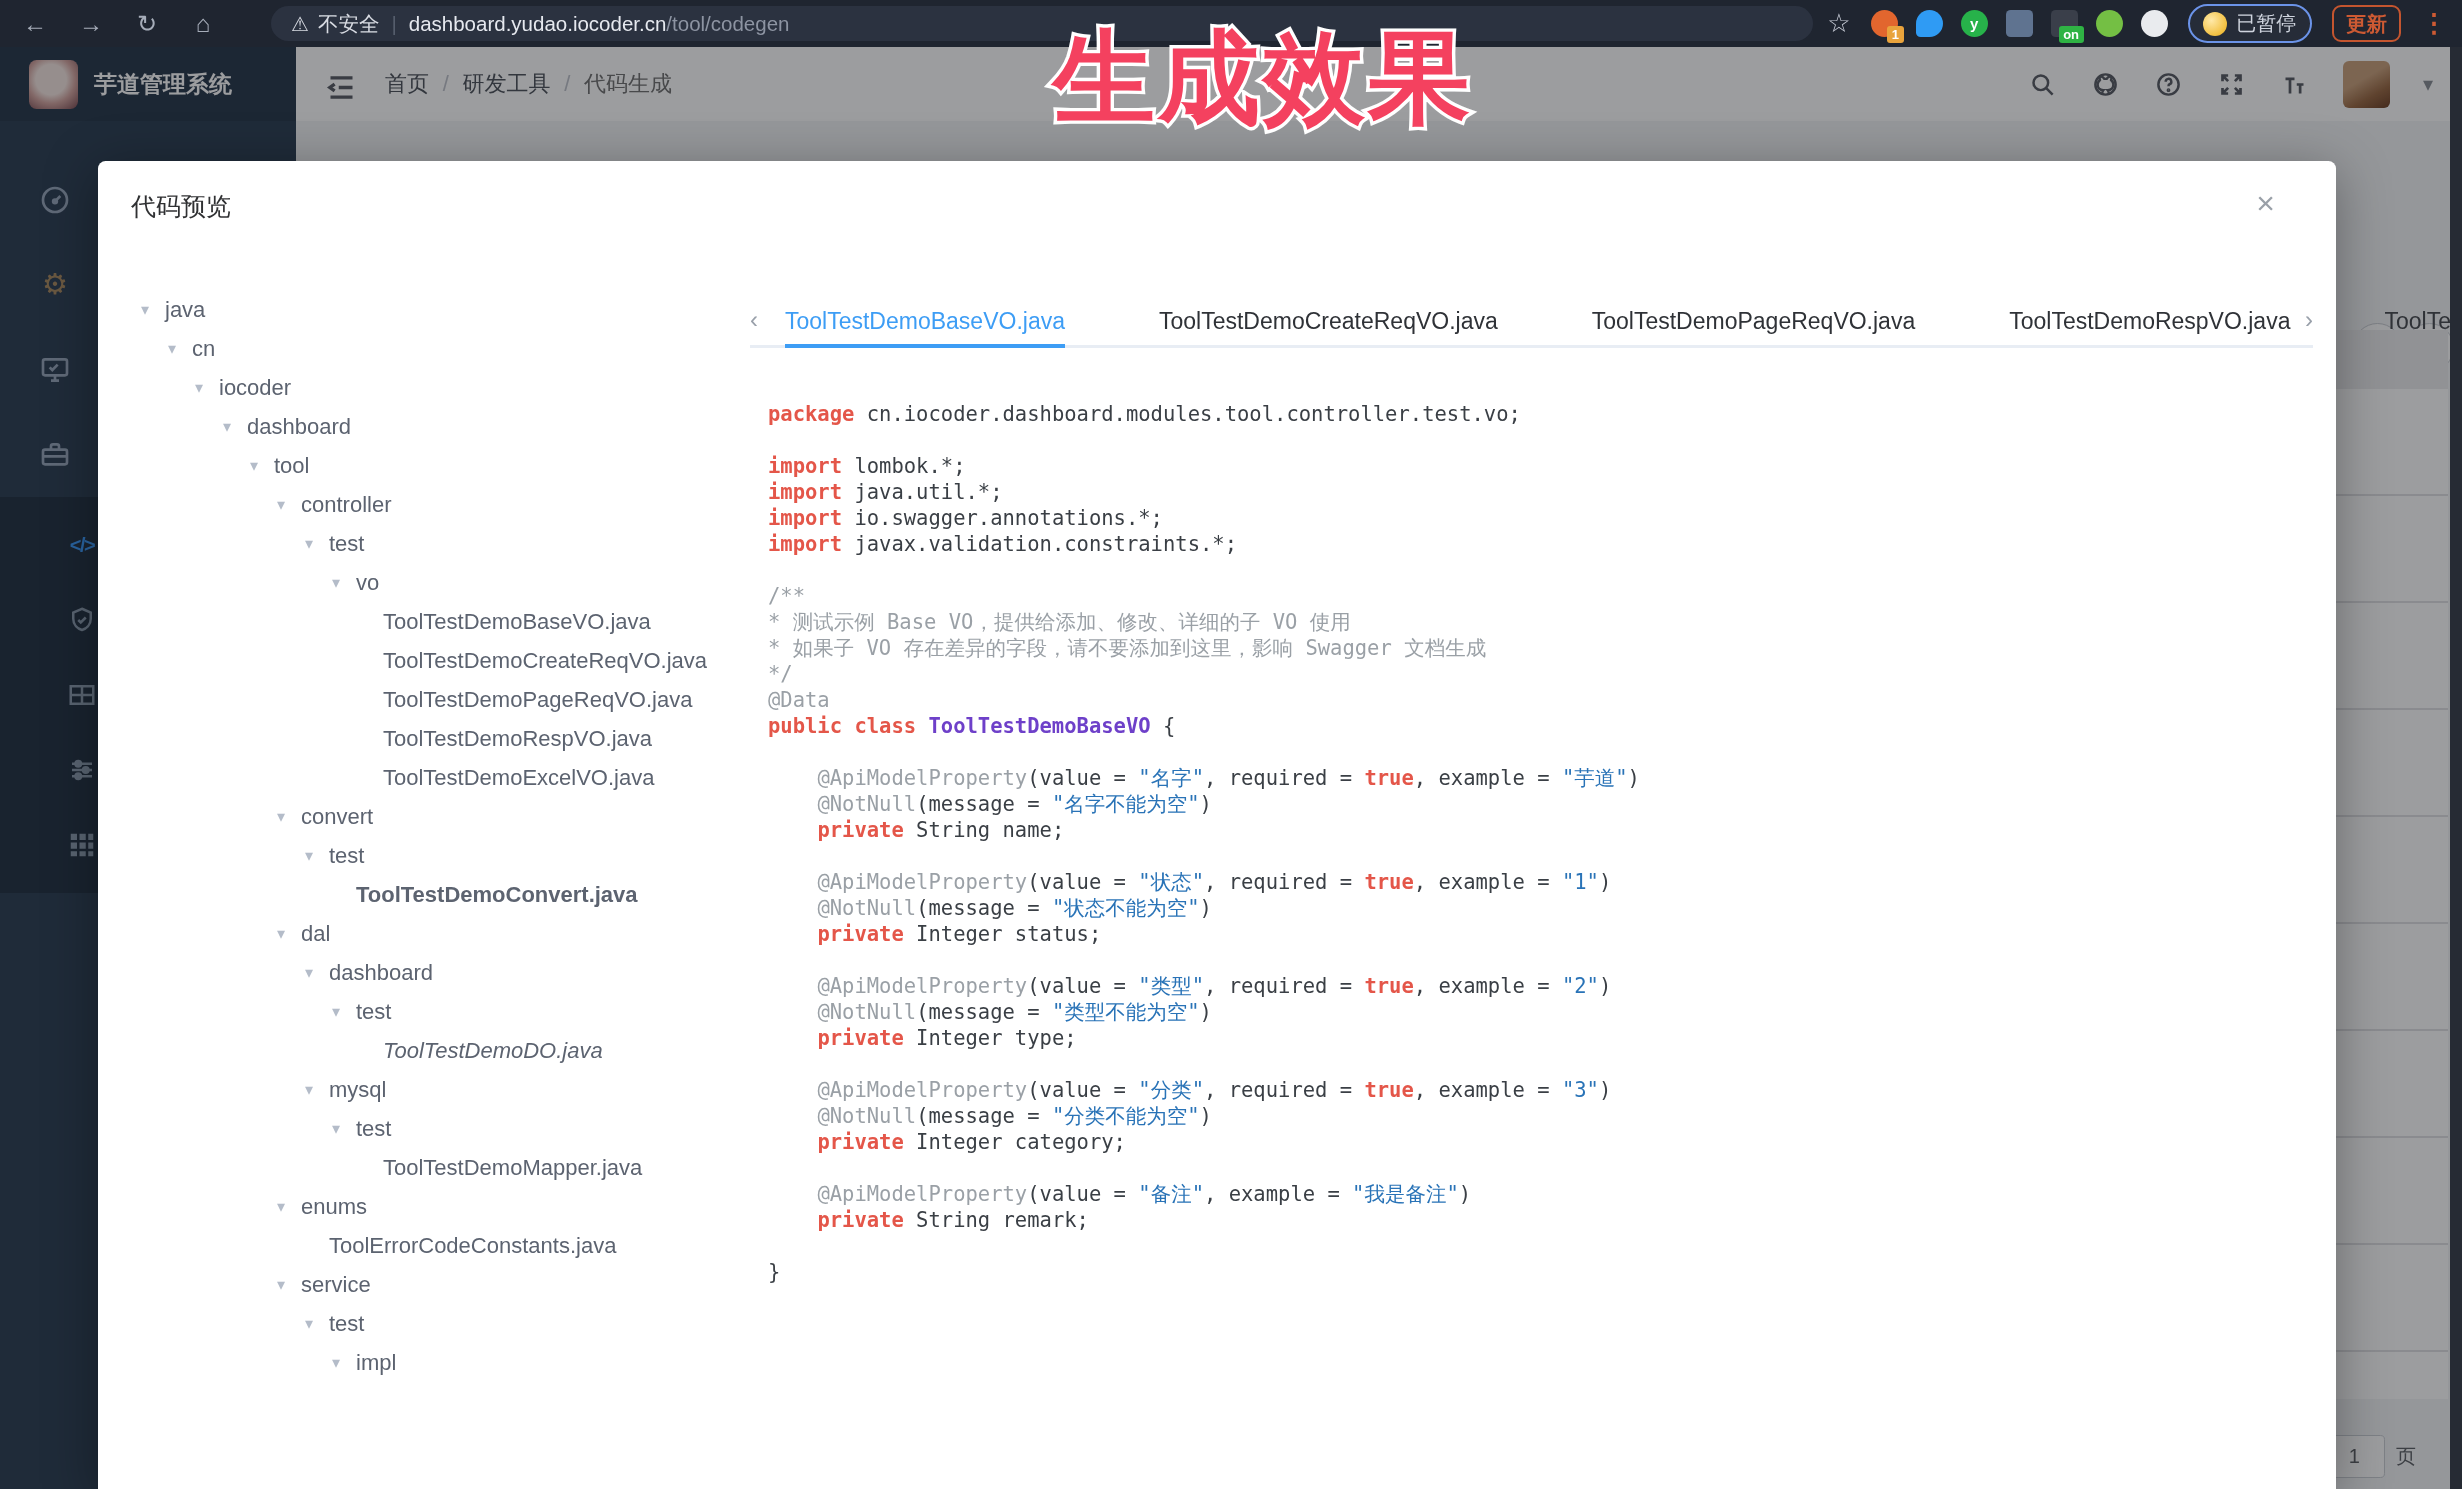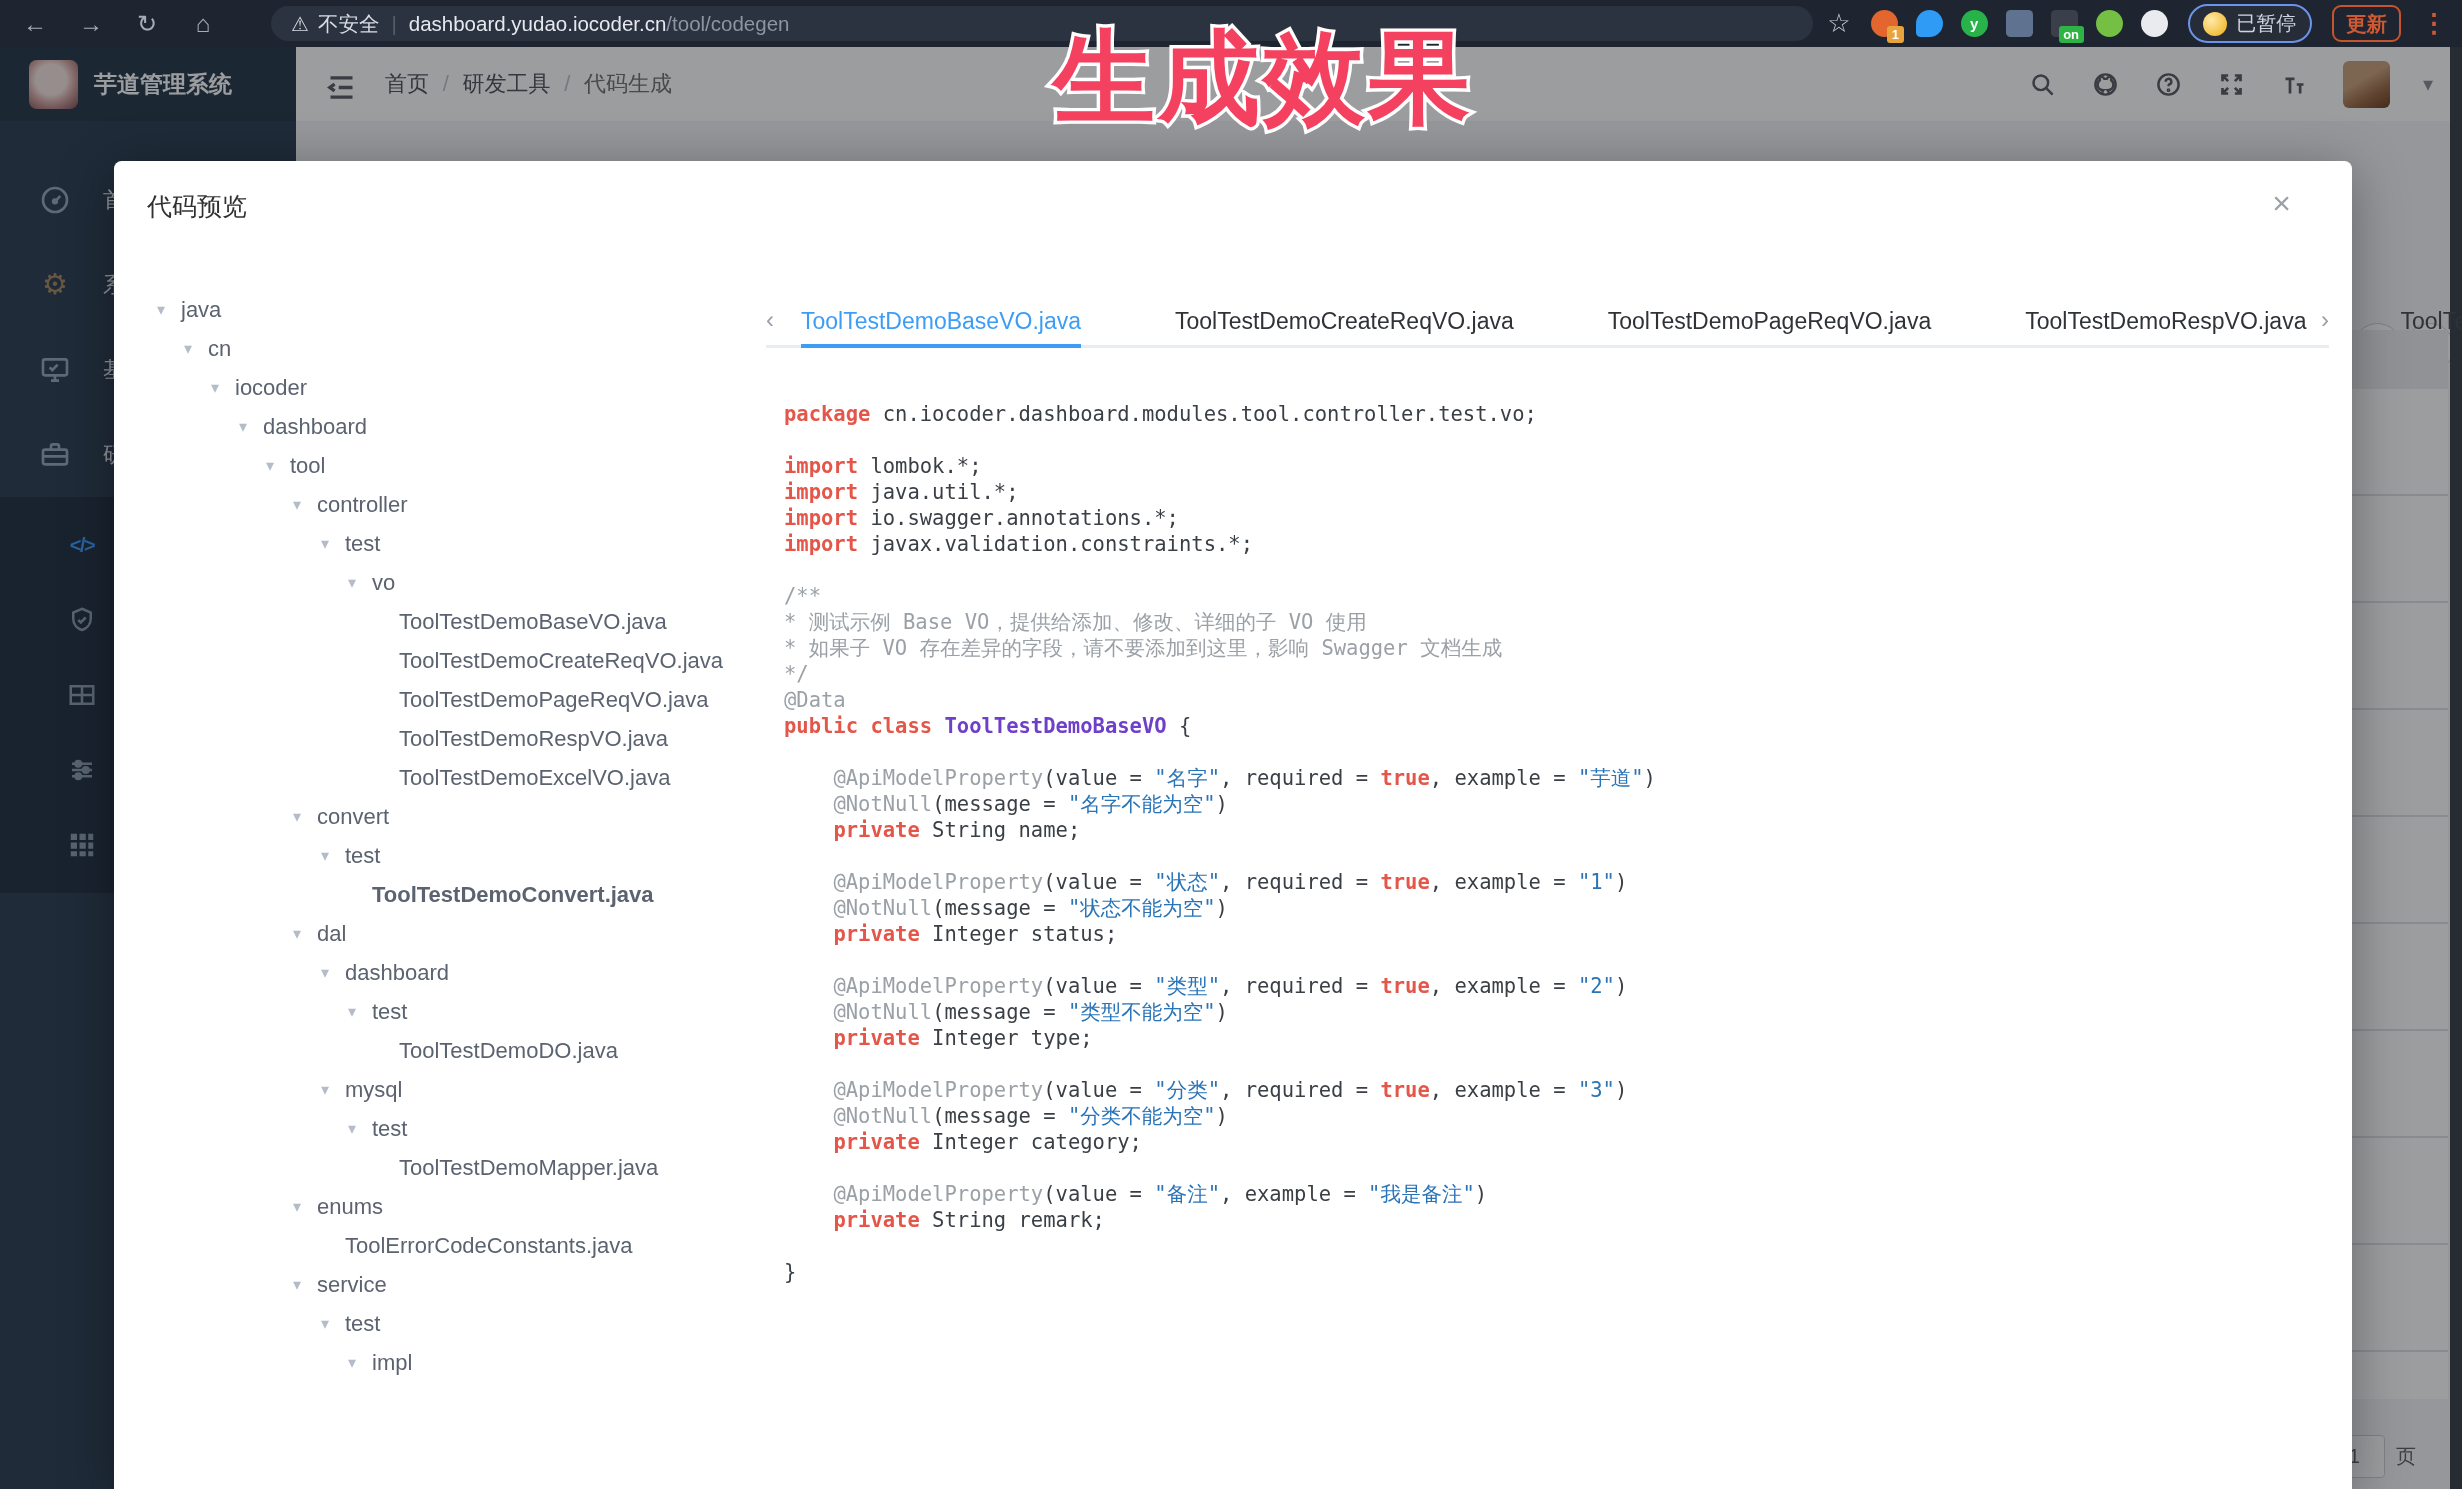--- a/index.html
+++ b/index.html
@@ -76,21 +76,21 @@
     background:repeating-linear-gradient(#fff 0 105px,#e2e2e4 105px 107px);}
   .pager{position:absolute;right:46px;bottom:12px;display:flex;align-items:center;gap:10.6px;
     font-size:20px;color:#5f6368;}
   .pager input{width:56px;height:39px;border:1.5px solid #ccd0d6;border-radius:4.6px;background:#fff;
     text-align:center;font-size:20px;color:#5f6368;font-family:"Liberation Sans",sans-serif;}
 
   .mask{position:absolute;inset:0;background:rgba(8,10,14,0.40);}
   .scroll-strip{position:absolute;top:0;right:0;width:12px;bottom:0;background:#262b34;}
 
   
-  .modal{position:absolute;left:114px;top:114px;width:2238px;bottom:0;background:#fff;
+  .modal{position:absolute;left:98px;top:114px;width:2238px;bottom:0;background:#fff;
     border-radius:7.6px 7.6px 0 0;box-shadow:0 10.6px 53px rgba(0,0,0,.35);}
   .m-title{position:absolute;left:33px;top:29px;font-size:25px;color:#303133;}
   .m-close{position:absolute;right:61px;top:26px;font-size:32px;color:#9aa0a8;line-height:1;}
 
   .tree{position:absolute;left:20px;top:129px;width:614px;bottom:0;overflow:hidden;
     font-size:22px;color:#5c6370;}
   .tnode{height:39px;display:flex;align-items:center;white-space:nowrap;}
   .tcaret{width:24px;font-size:16px;color:#b4bcc9;flex:0 0 24px;}
 
   .right-pane{position:absolute;left:652px;top:137px;right:23px;bottom:0;}
@@ -411,21 +411,21 @@
             <span>dal</span>
           </div>
           <div class="tnode" style="padding-left: 187px;">
             <span class="tcaret">▾</span>
             <span>dashboard</span>
           </div>
           <div class="tnode" style="padding-left: 214px;">
             <span class="tcaret">▾</span>
             <span>test</span>
           </div>
-          <div class="tnode" style="padding-left: 241px;">
+          <div class="tnode" style="padding-left: 241px; font-style: italic;">
             <span class="tcaret"></span>
             <span>ToolTestDemoDO.java</span>
           </div>
           <div class="tnode" style="padding-left: 187px;">
             <span class="tcaret">▾</span>
             <span>mysql</span>
           </div>
           <div class="tnode" style="padding-left: 214px;">
             <span class="tcaret">▾</span>
             <span>test</span>

